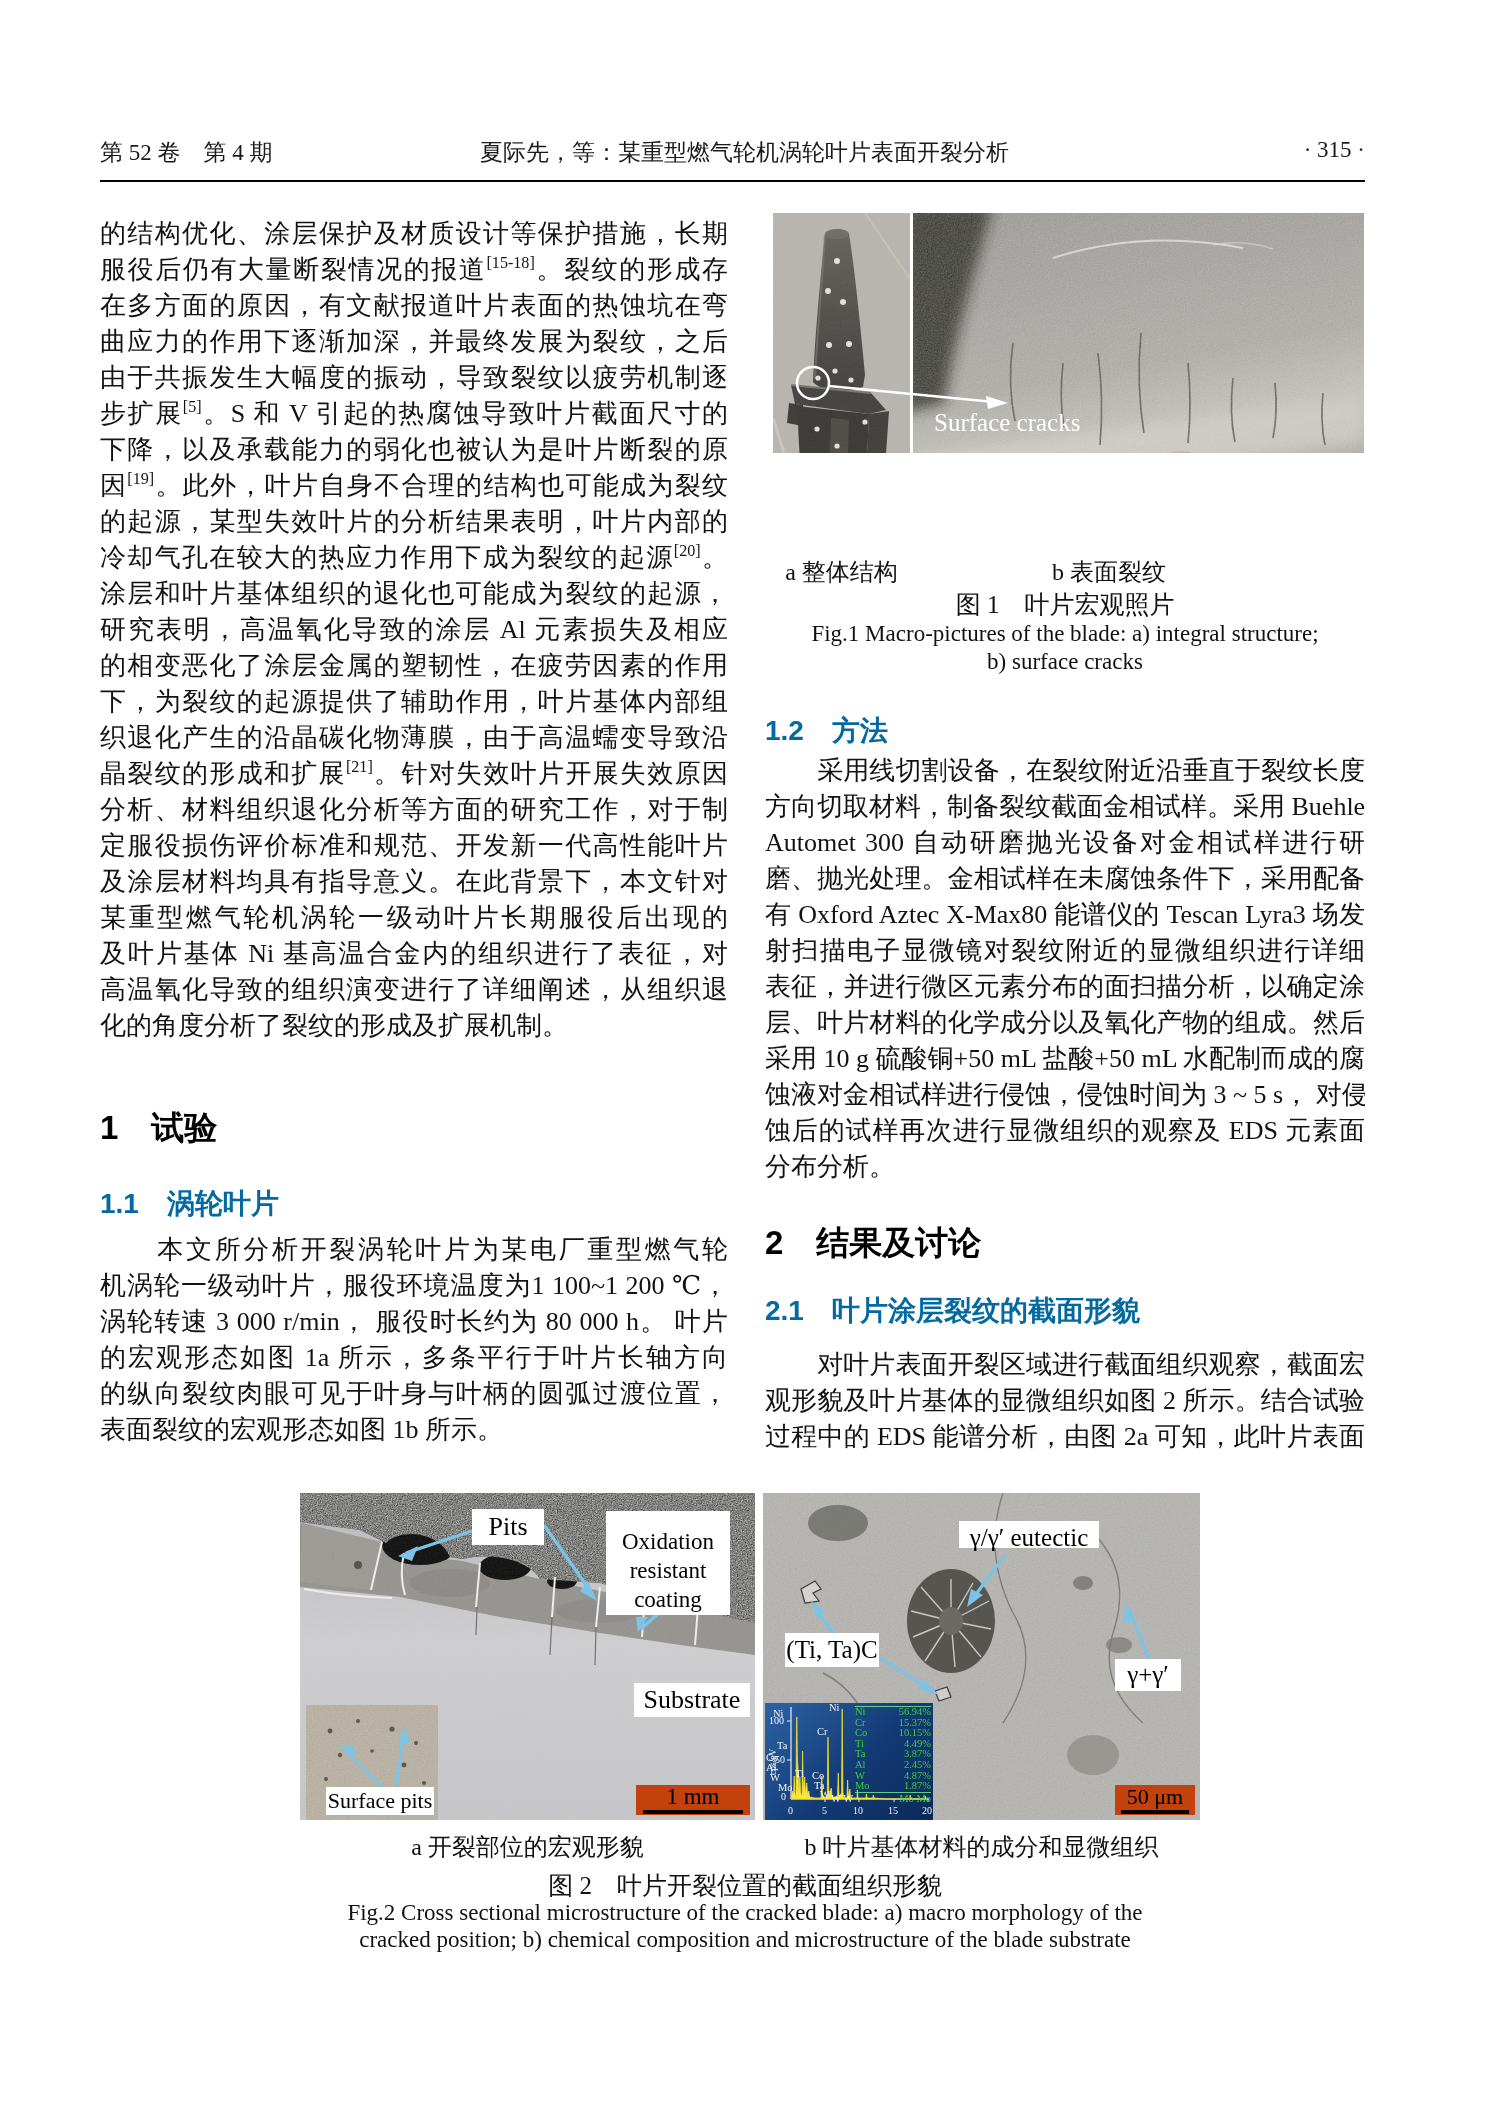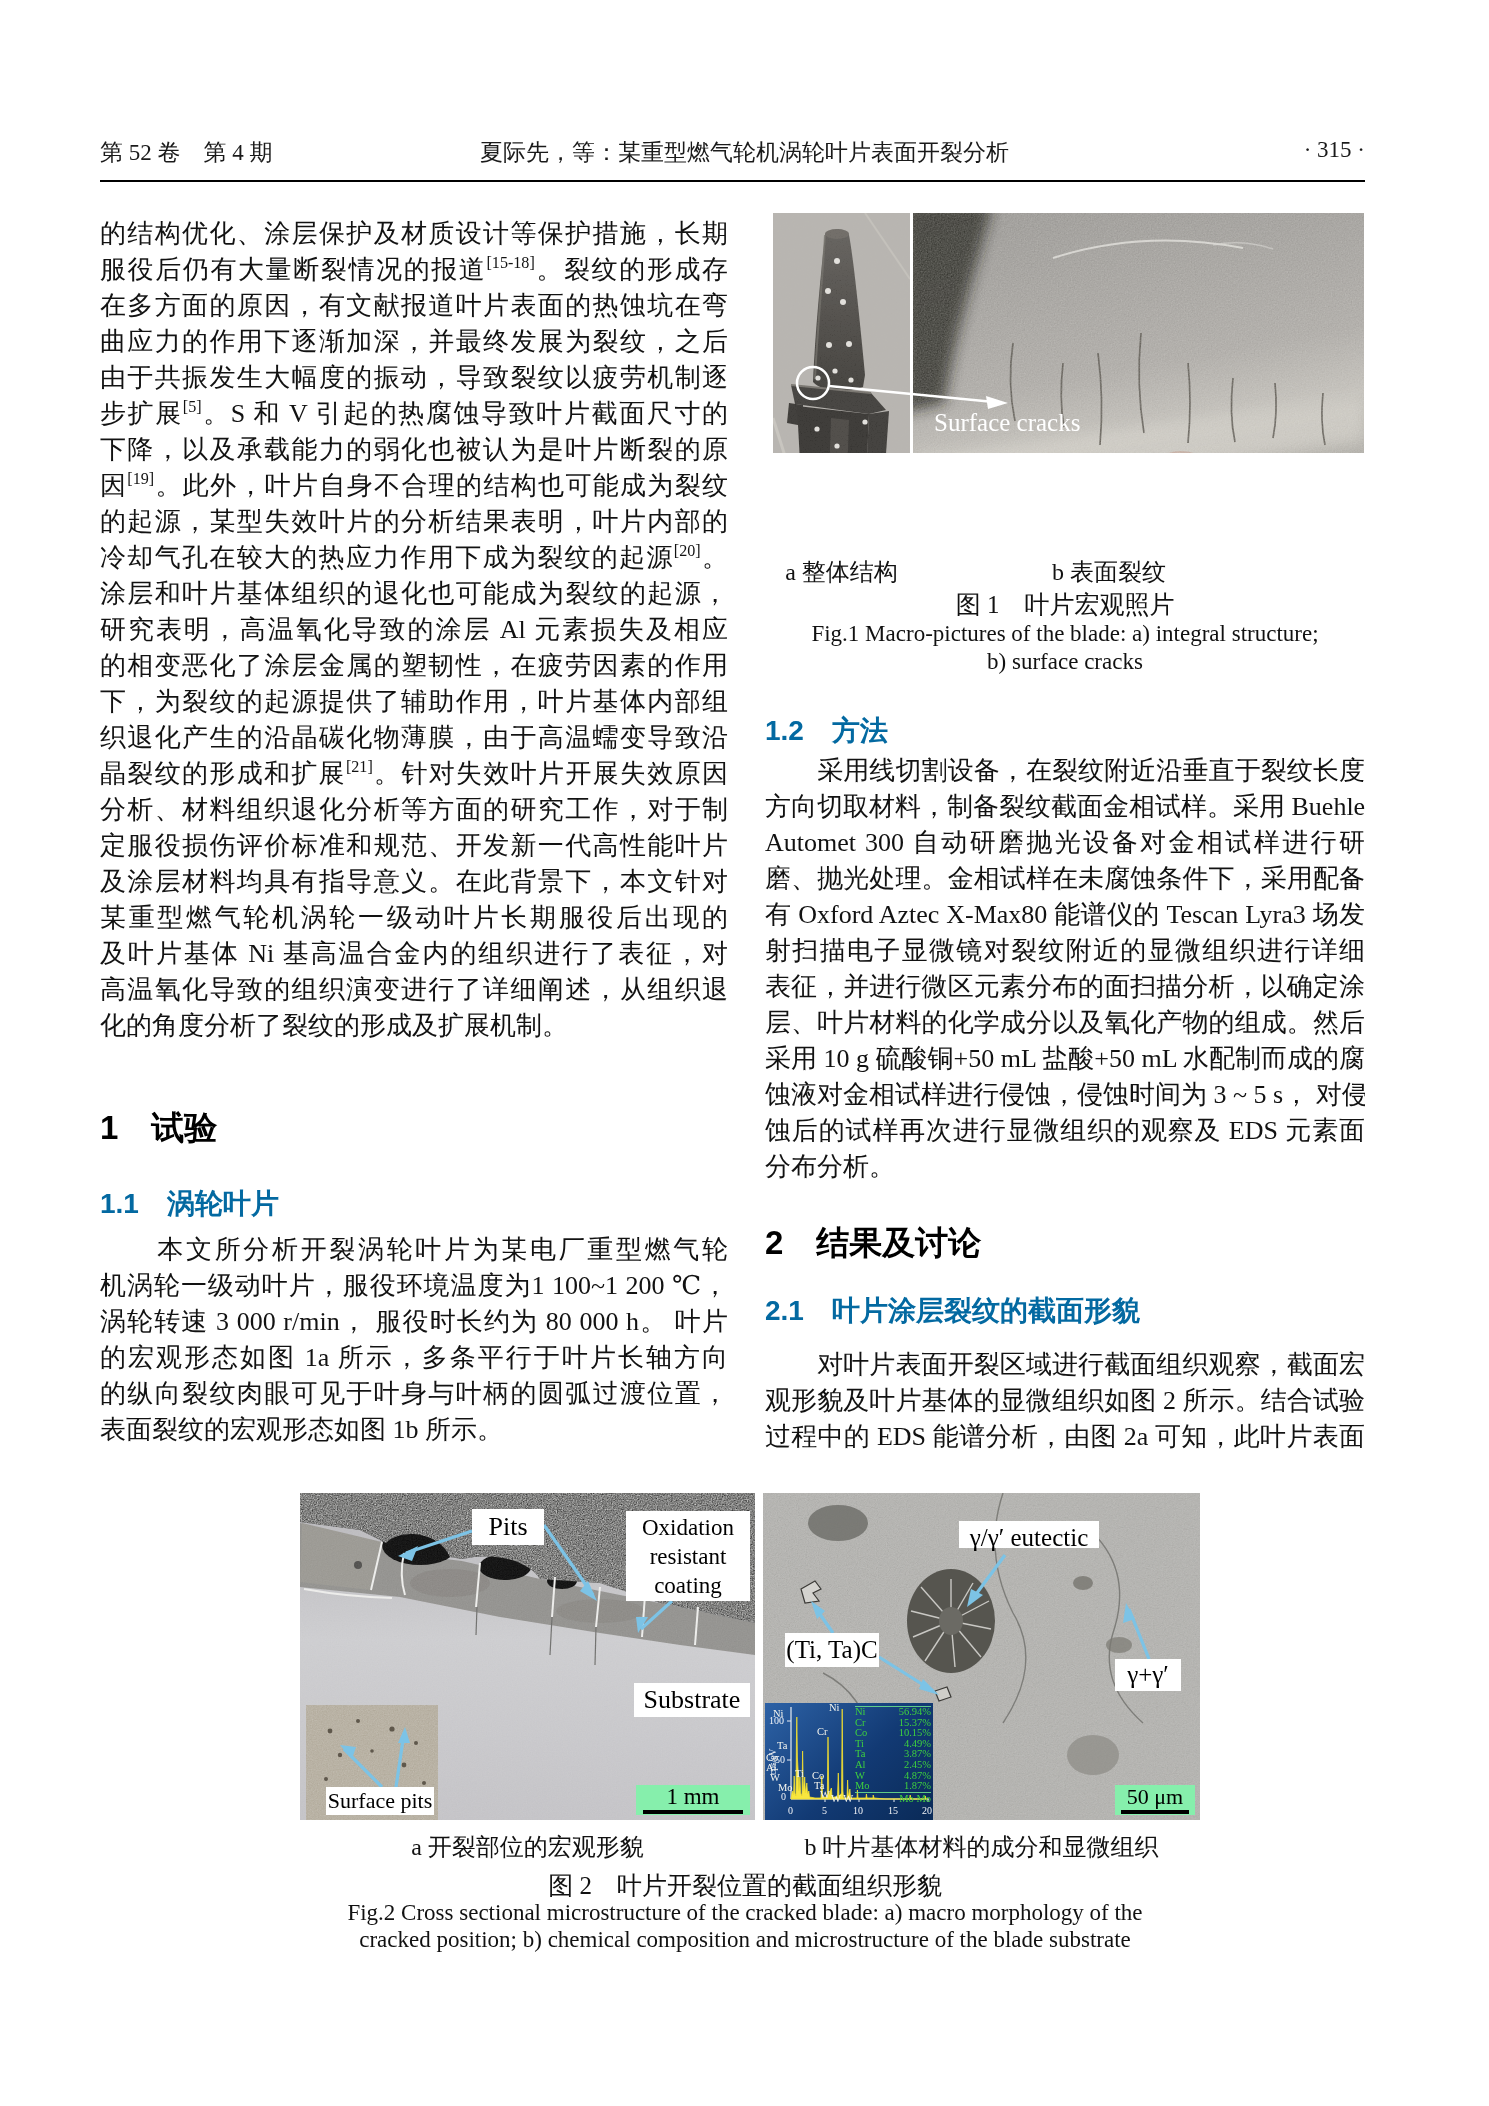--- a/index.html
+++ b/index.html
@@ -14,21 +14,21 @@
   sup{font-size:0.62em;line-height:0;}
   .h1c{font-family:"Liberation Sans","DejaVu Sans",sans-serif;font-weight:bold;font-size:33px;color:#000;white-space:nowrap;}
   .h2c{font-family:"Liberation Sans","DejaVu Sans",sans-serif;font-weight:bold;font-size:28px;color:#0369a1;white-space:nowrap;}
   .subcap{font-size:24px;text-align:center;color:#111;}
   .capcn{font-size:25px;text-align:center;color:#111;}
   .capen{font-size:23px;text-align:center;color:#111;}
   .figwrap{position:absolute;overflow:hidden;}
   .figlabel{position:absolute;background:#fff;color:#000;text-align:center;
             font-family:"Liberation Serif","DejaVu Serif",serif;z-index:5;}
   .whitenote{position:absolute;color:#fff;font-size:25px;z-index:6;white-space:nowrap;}
-  .scalebox{position:absolute;background:#86efac;z-index:6;text-align:center;color:#000;}
+  .scalebox{position:absolute;background:#c2410c;z-index:6;text-align:center;color:#000;}
   .scalebox .sbar{margin:1px auto 0 auto;background:#000;height:4px;}
   .edsbox{position:absolute;background:linear-gradient(135deg,#2d62a6 0%,#123a74 55%,#0a2a57 100%);
           z-index:4;overflow:hidden;}
   .edsY{position:absolute;color:#f2f4f8;font-size:10px;line-height:10px;}
   .edsX{position:absolute;color:#f2f4f8;font-size:10px;line-height:10px;}
   .edsYlab{position:absolute;color:#f2f4f8;font-size:9.5px;transform:rotate(-90deg);transform-origin:left top;}
   .edspk{position:absolute;color:#f6f6ee;font-size:10.5px;line-height:10px;white-space:nowrap;}
   .edstable{position:absolute;left:90px;top:3px;width:76px;border-top:1px solid rgba(110,230,140,.85);}
   .eds-row{display:flex;justify-content:space-between;font-size:10.5px;line-height:10.6px;color:var(--green,#3ed03e);}
   .eds-foot{position:absolute;left:90px;top:89px;width:76px;border-top:1px solid rgba(110,230,140,.85);
@@ -305,21 +305,21 @@
       </g>
       <g fill="var(--cyan,#7cc3e6)">
         <polygon points="98,63 118,53 112,68"></polygon>
         <polygon points="297,108 288,88 280,98"></polygon>
         <polygon points="338,140 348,124 336,124"></polygon>
         <polygon points="40,252 52,266 56,254"></polygon>
         <polygon points="105,234 98,250 110,250"></polygon>
       </g>
     </svg>
     <div class="figlabel" style="left:172px;top:16px;width:72px;height:36px;font-size:26px;line-height:36px;">Pits</div>
-    <div class="figlabel" style="left:326px;top:18px;width:124px;height:88px;font-size:23px;line-height:29px;padding-top:2px;">Oxidation resistant coating</div>
+    <div class="figlabel" style="left:306px;top:18px;width:124px;height:88px;font-size:23px;line-height:29px;padding-top:16px;">Oxidation resistant coating</div>
     <div class="figlabel" style="left:334px;top:190px;width:116px;height:34px;font-size:26px;line-height:34px;">Substrate</div>
     <div class="figlabel" style="left:26px;top:294px;width:108px;height:28px;font-size:22px;line-height:28px;">Surface pits</div>
     <div class="scalebox" style="left:336px;top:292px;width:114px;height:30px;font-size:23px;line-height:24px;">
       <span>1 mm</span>
       <div class="sbar" style="width:100px;"></div>
     </div>
   </div>
 
   <div class="figwrap" style="left:763px;top:1493px;width:437px;height:327px;">
     <svg width="437" height="327" viewBox="0 0 437 327">

